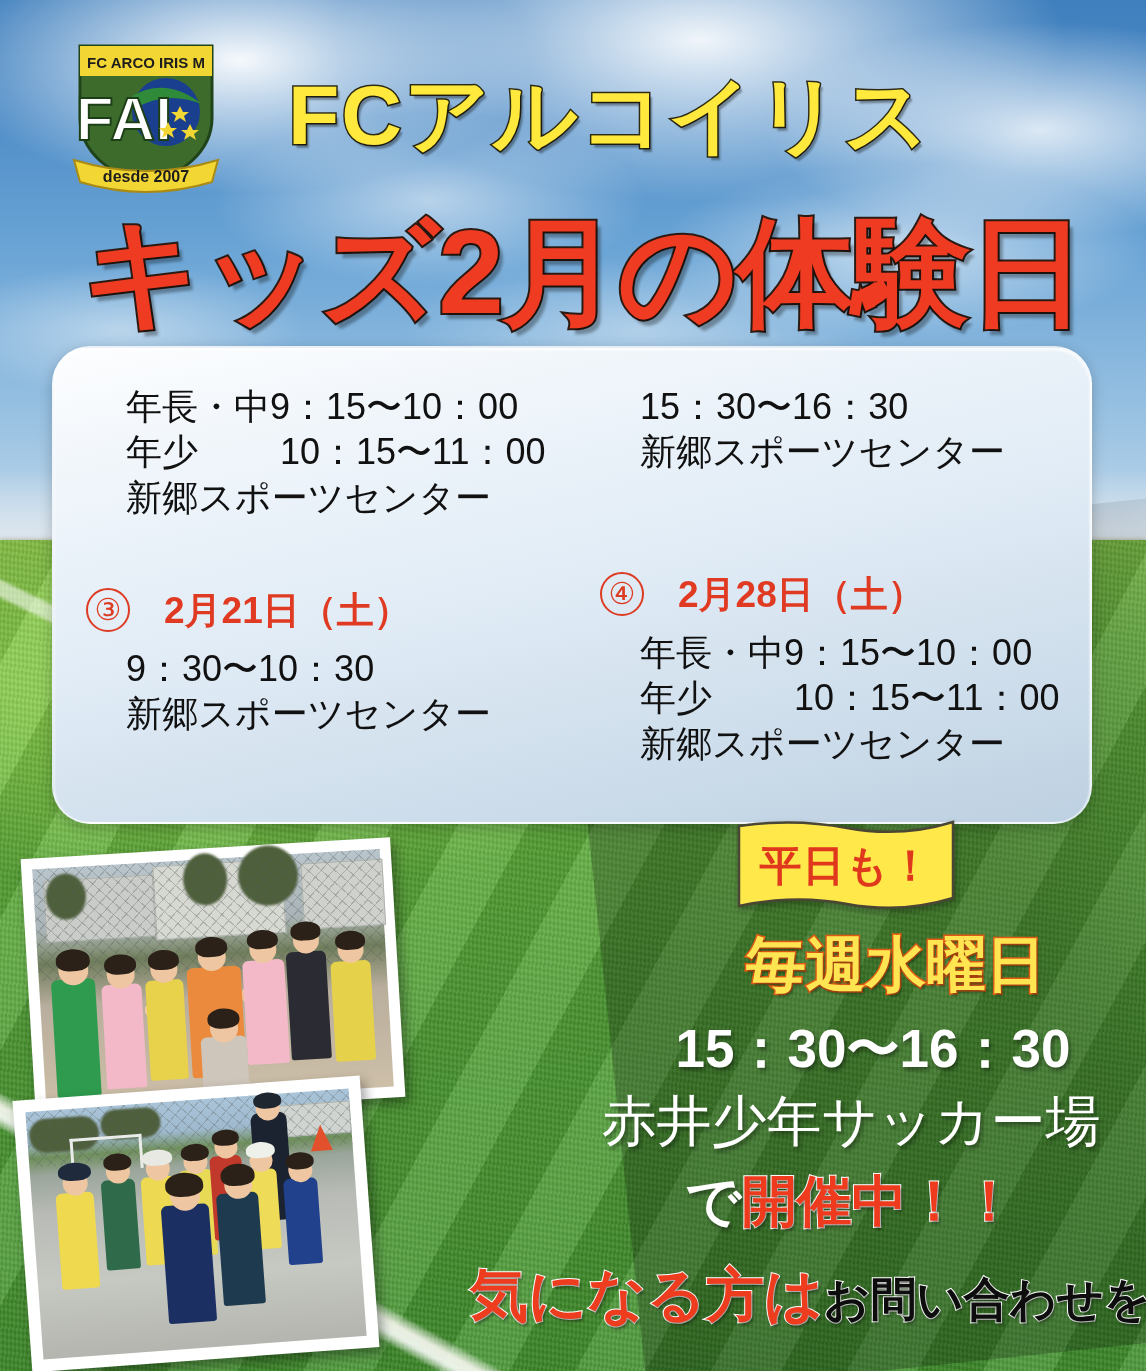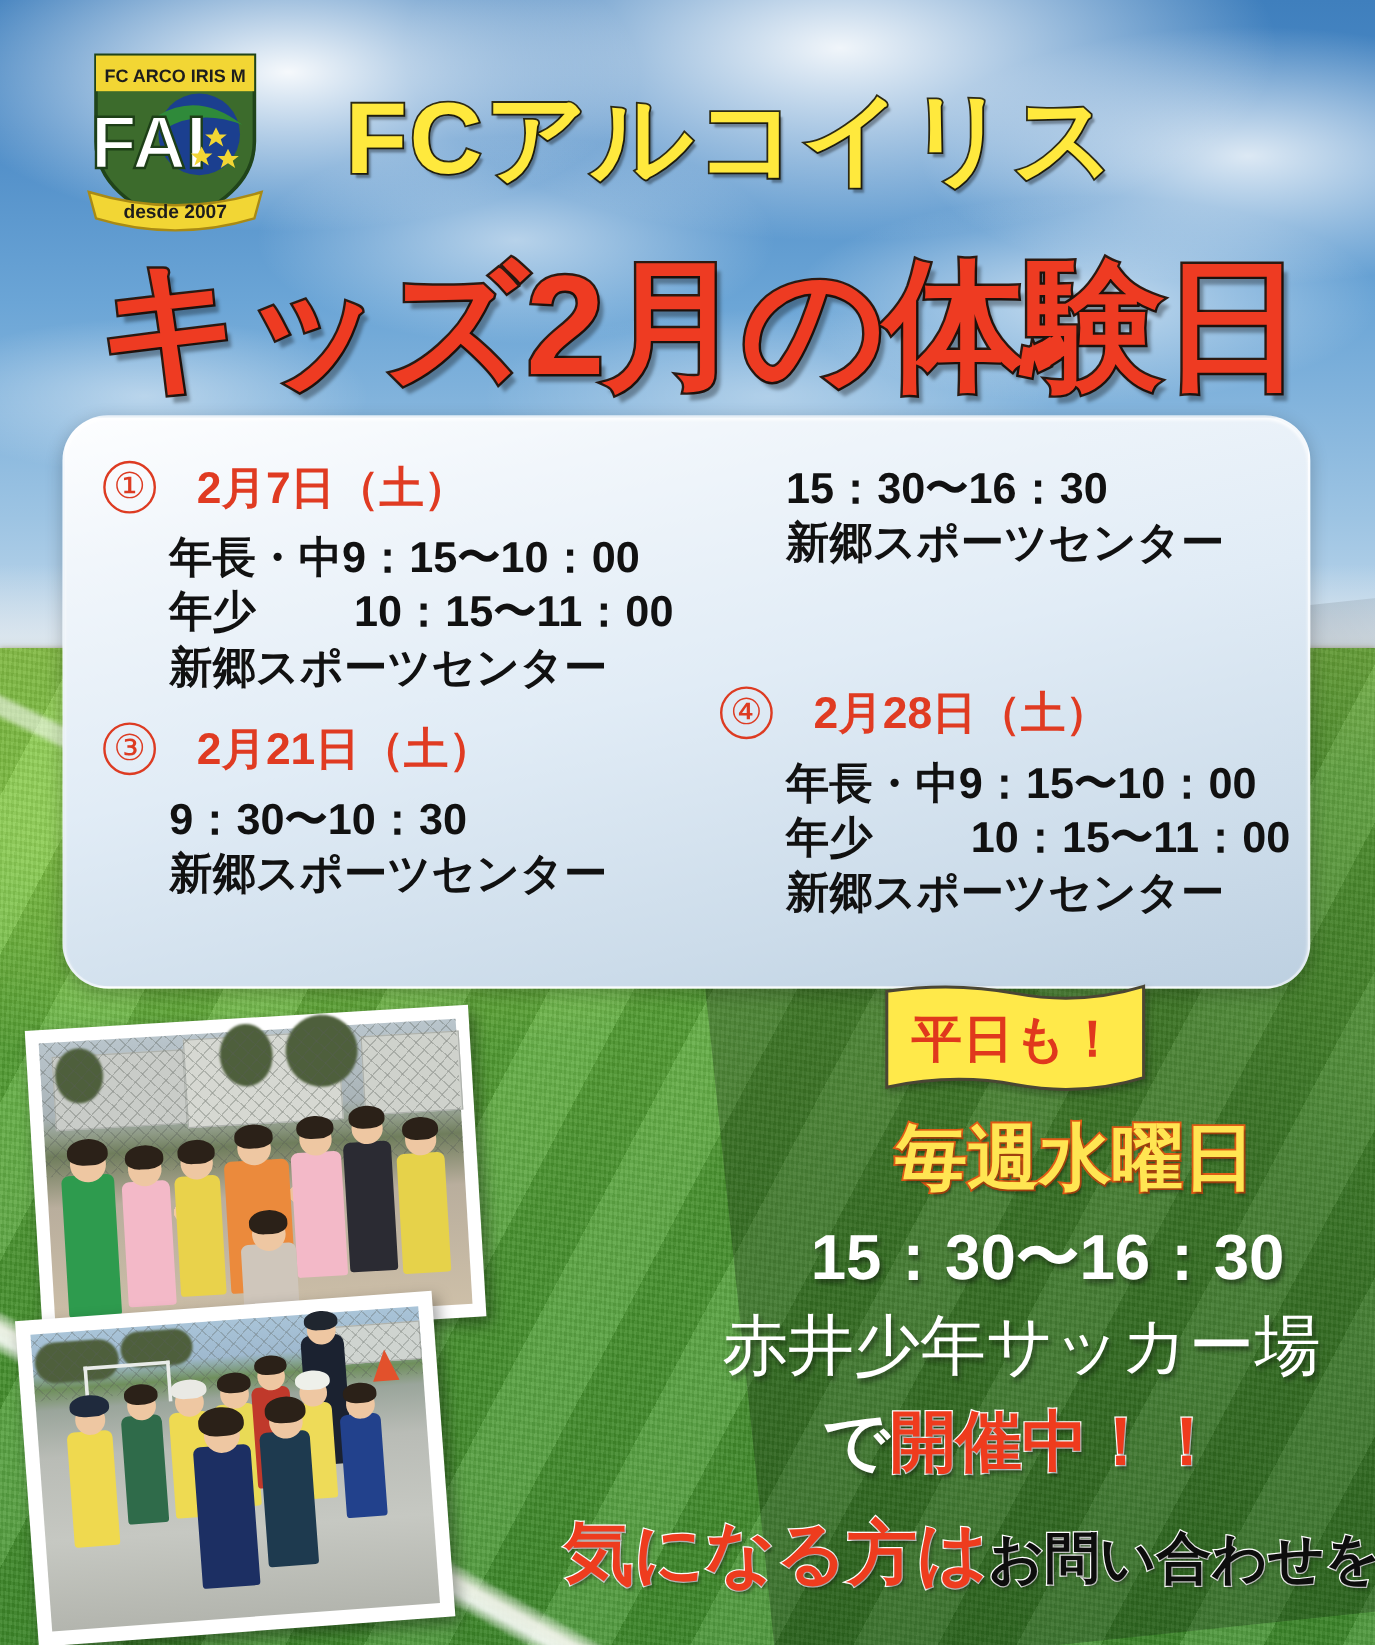--- a/index.html
+++ b/index.html
@@ -110,22 +110,22 @@
     display:inline-block; width:44px; height:44px; line-height:40px;
     border:2.5px solid #dd3b22; border-radius:50%;
     color:#dd3b22; font-size:30px; text-align:center; vertical-align:middle;
     font-weight:400;
   }
   .ev-date {
     display:inline-block; margin-left:34px; vertical-align:middle;
     color:#e03b22; font-size:37px; font-weight:700; letter-spacing:0px;
   }
   .ev-line {
-    color:#111; font-size:36px; font-weight:700; line-height:1.26;
-    white-space:pre; letter-spacing:0px;margin-left:15px;
+    color:#111; font-size:36px; font-weight:400; line-height:1.26;
+    white-space:pre; letter-spacing:0px;
   }
   .ev-body { padding-left:40px; }
 
   
   .photo {
     position:absolute;
     background:#fff;
     box-shadow: 4px 6px 12px rgba(0,0,0,.38);
     overflow:hidden;
   }
@@ -247,38 +247,35 @@
       <text x="84" y="150" text-anchor="middle" font-family="'Liberation Sans',sans-serif" font-size="16" font-weight="700" fill="#1d1d1d">desde 2007</text>
     </svg>
   </div>
 
   <div class="club-title">FCアルコイリス</div>
   <div class="main-title">キッズ2月の体験日</div>
 
   <div class="panel">
 
     <div class="ev" style="left:32px; top:36px;">
-      <div class="ev-head">
-        <span class="ev-num">①</span><span class="ev-date">2月7日（土）</span>
-      </div>
       <div class="ev-body">
         <div class="ev-line">年長・中9：15〜10：00</div>
         <div class="ev-line">年少　　 10：15〜11：00</div>
         <div class="ev-line">新郷スポーツセンター</div>
       </div>
     </div>
 
     <div class="ev" style="left:546px; top:36px;">
       <div class="ev-body">
         <div class="ev-line">15：30〜16：30</div>
         <div class="ev-line">新郷スポーツセンター</div>
       </div>
     </div>
 
-    <div class="ev" style="left:32px; top:254px;">
+    <div class="ev" style="left:32px; top:240px;">
       <div class="ev-head">
         <span class="ev-num">③</span><span class="ev-date">2月21日（土）</span>
       </div>
       <div class="ev-body">
         <div class="ev-line">9：30〜10：30</div>
         <div class="ev-line">新郷スポーツセンター</div>
       </div>
     </div>
 
     <div class="ev" style="left:546px; top:224px;">

